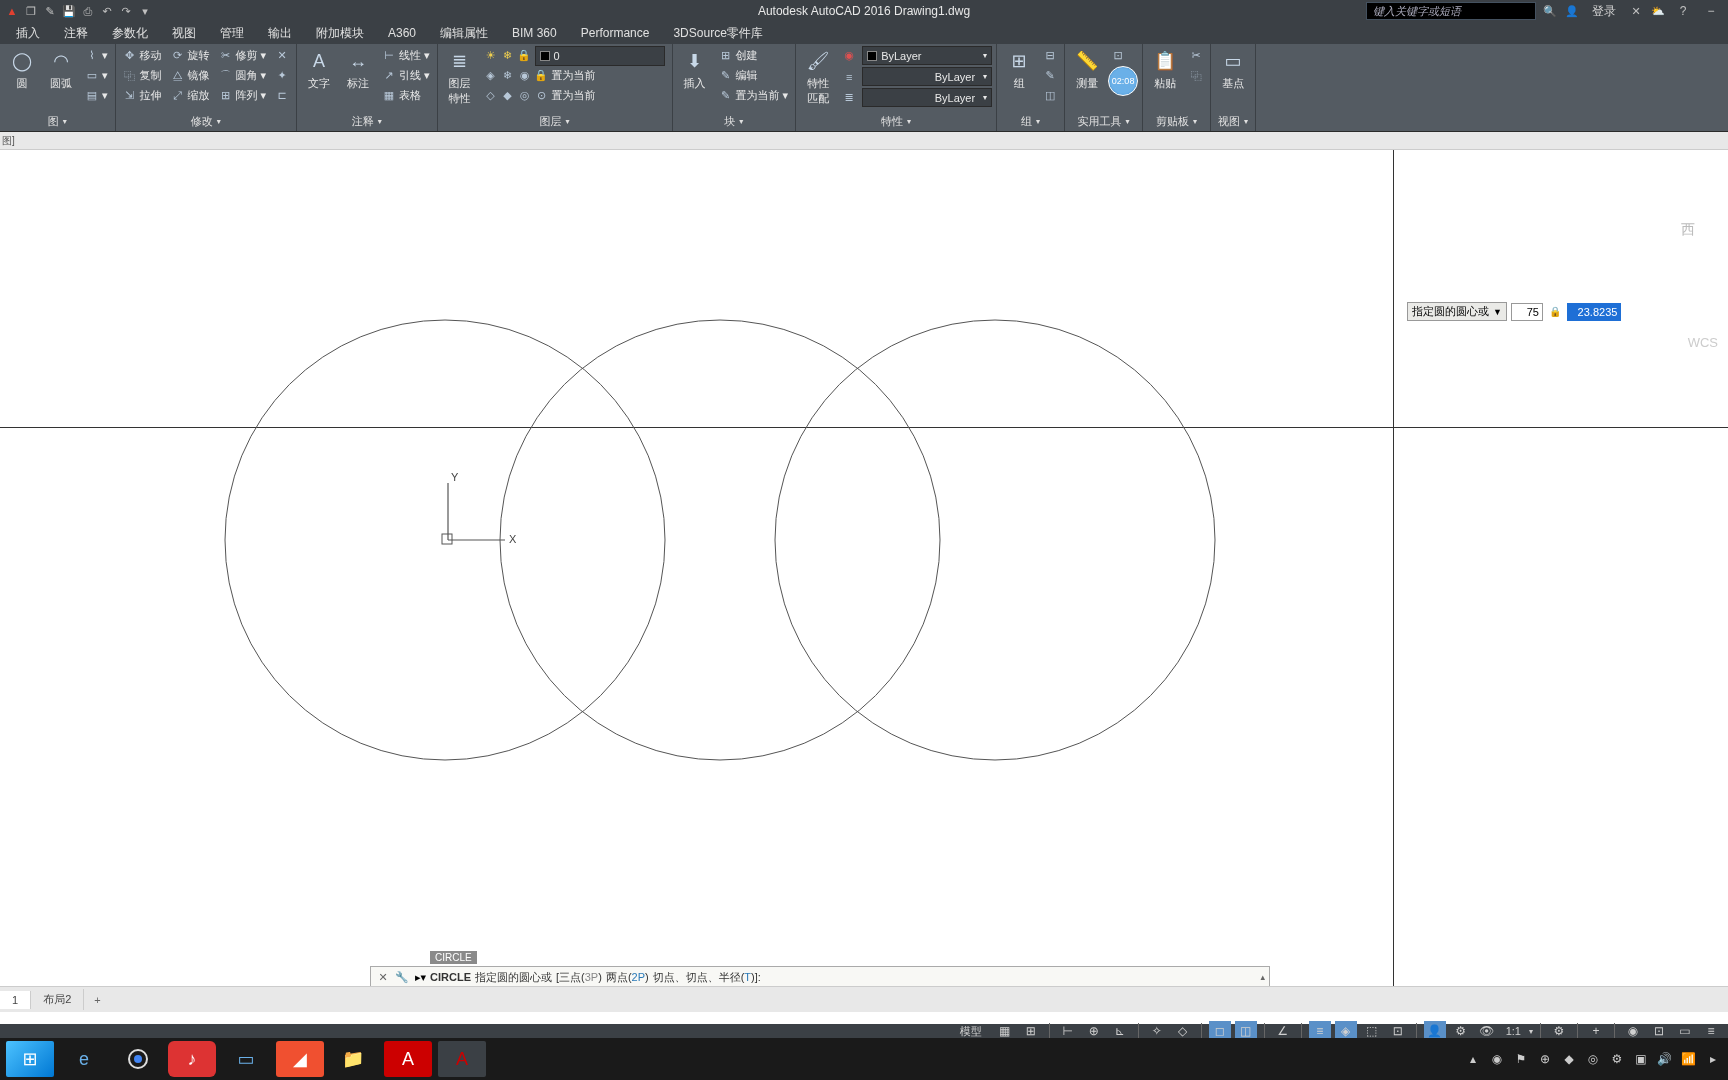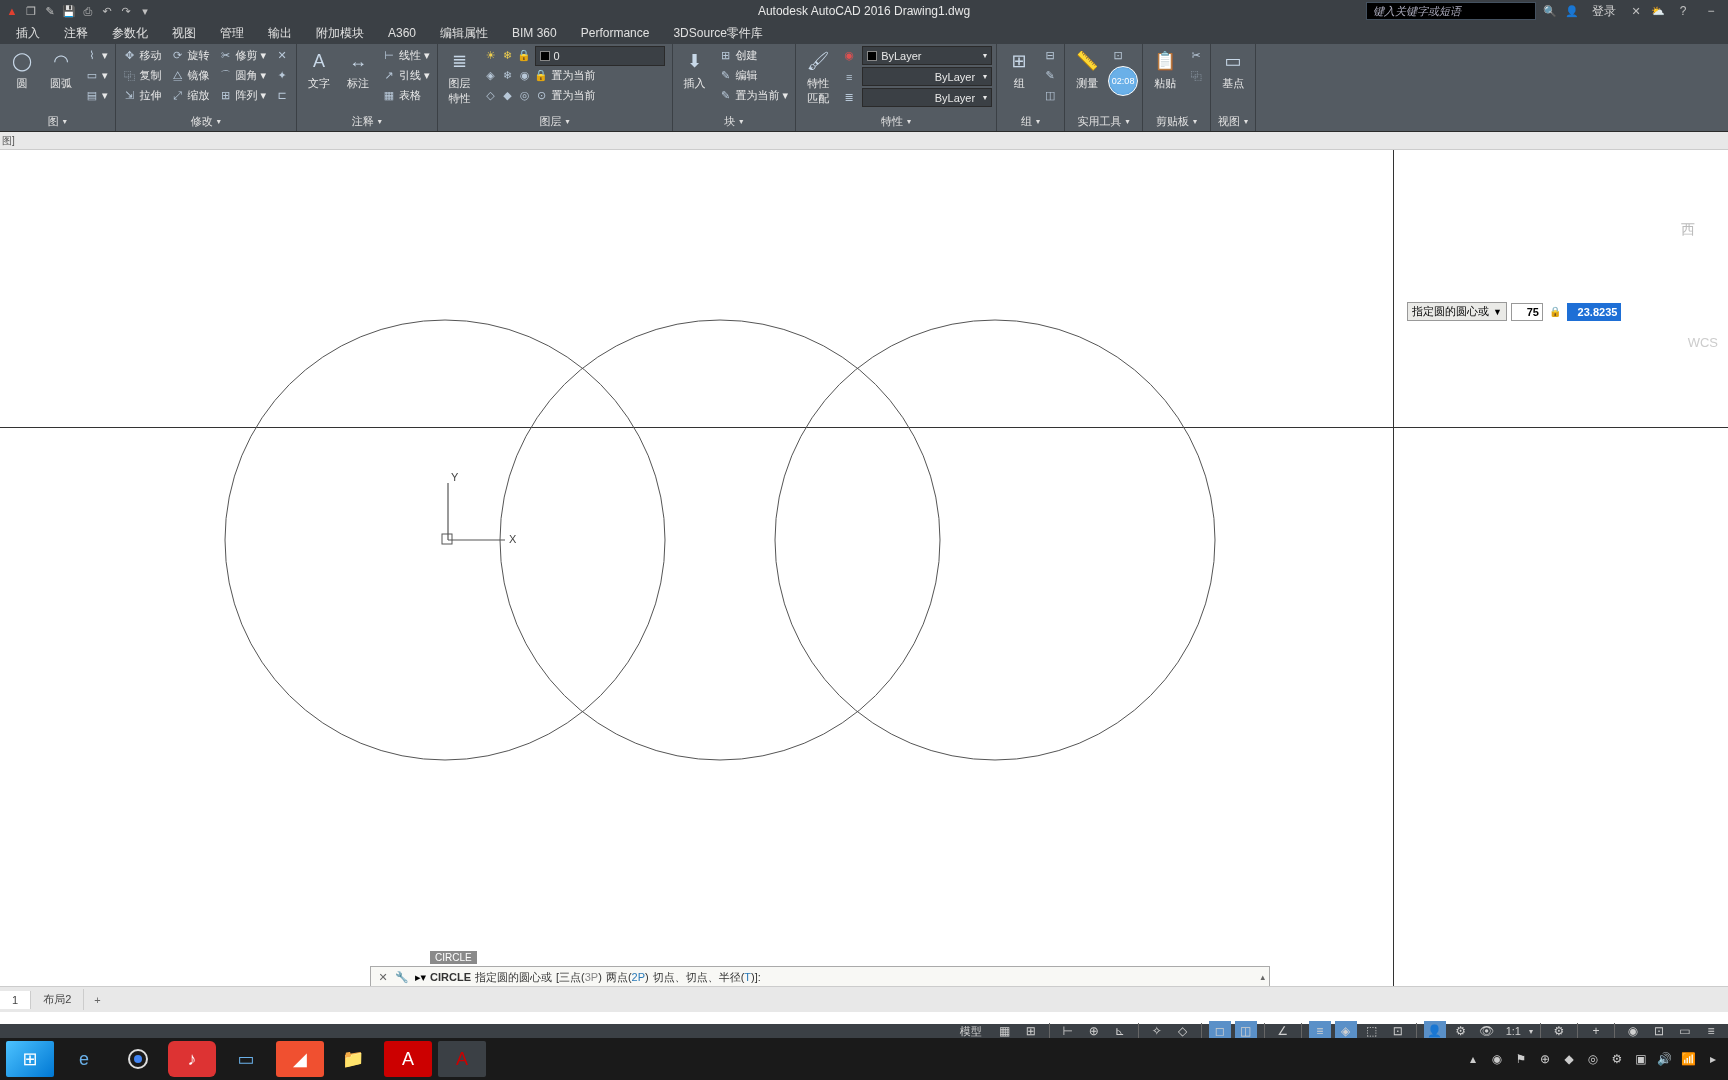--- a/index.html
+++ b/index.html
@@ -46,21 +46,21 @@
 .canvas { position:absolute; top:150px; left:0; right:0; bottom:52px; background:#fff; overflow:hidden; }
 .canvas svg { position:absolute; top:0; left:0; width:100%; height:100%; }
 .crosshair-h { position:absolute; top:277px; left:0; right:0; height:1px; background:#333; }
 .crosshair-v { position:absolute; left:1393px; top:0; bottom:0; width:1px; background:#333; }
 .nav-cube { position:absolute; right:10px; top:50px; width:60px; height:60px; color:#bbb; font-size:14px; display:flex; align-items:center; justify-content:center; }
 .nav-wcs { position:absolute; right:10px; top:185px; color:#ccc; font-size:13px; }
 
 
 .dyn-input { position:absolute; top:152px; left:1407px; display:flex; gap:4px; align-items:center; font-size:11px; }
 .dyn-input .lbl { background:#eaeae7; border:1px solid #999; padding:1px 4px; color:#000; display:flex; align-items:center; }
-.dyn-input input { height:18px; border:1px solid #999; padding:0 3px; font-size:11px; text-align:right;font-weight:bold; }
+.dyn-input input { height:18px; border:1px solid #999; padding:0 3px; font-size:11px; text-align:right; }
 .dyn-input input.sel { background:#1e6fd6; color:#fff; border:1px solid #1e6fd6; }
 .dyn-input .lock { color:#d97a2a; font-size:10px; padding:0 2px; }
 
 
 .cmd-area { position:absolute; bottom:52px; left:370px; width:900px; height:20px; }
 .cmd-hint { position:absolute; top:-15px; left:60px; background:#8a8a8a; color:#fff; font-size:10px; padding:1px 5px; }
 .cmd-line { height:22px; background:#f8f8f5; border:1px solid #aaa; display:flex; align-items:center; font-size:11px; padding:0 4px; gap:4px; position:relative; }
 .cmd-line .close { width:16px; color:#666; text-align:center; }
 .cmd-line .wrench { width:16px; color:#666; }
 .cmd-line .prompt { color:#333; }

